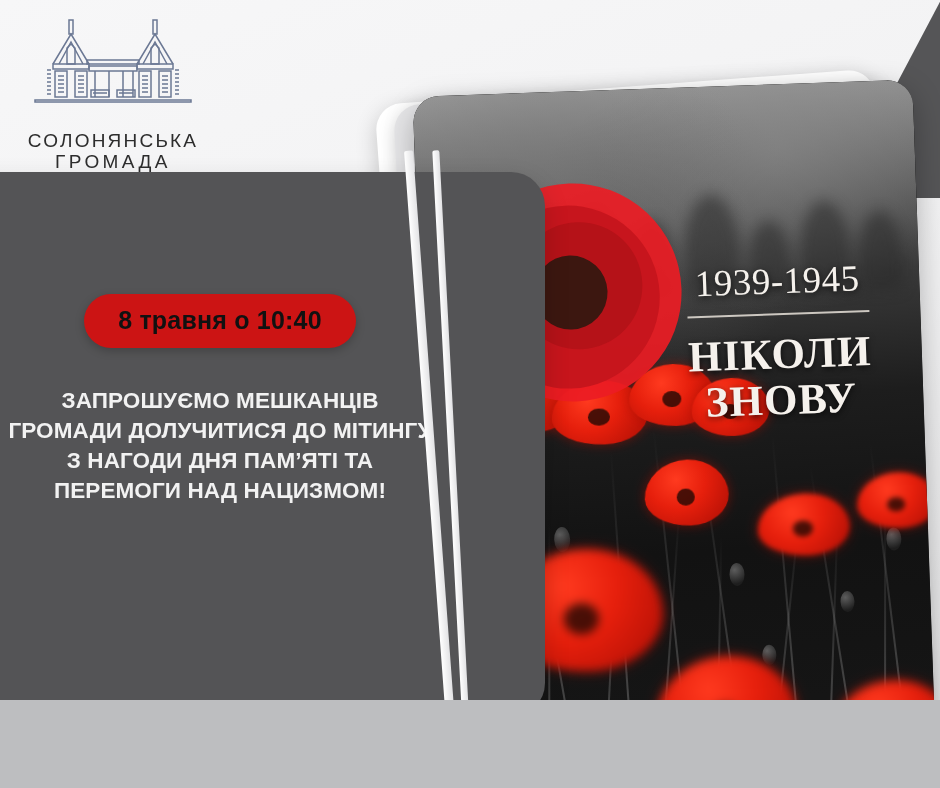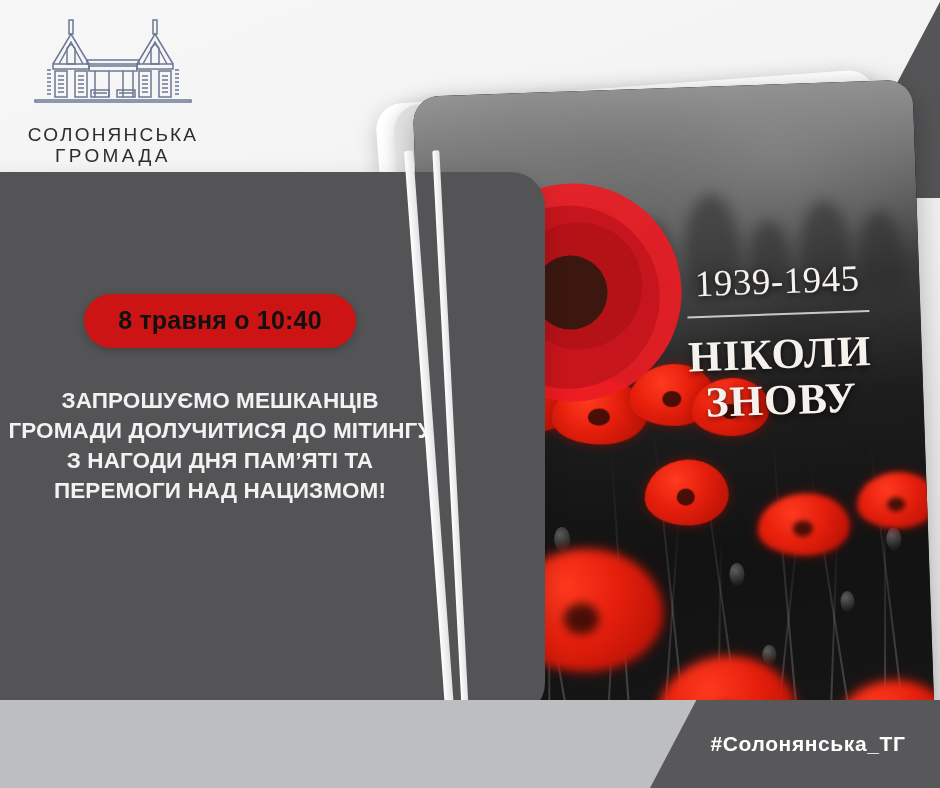--- a/index.html
+++ b/index.html
@@ -69,21 +69,21 @@
   .logo-block {
     position: absolute;
     left: 18px;
     top: 18px;
     width: 190px;
     z-index: 8;
     text-align: center;
   }
   .logo-mark { display: block; margin: 0 auto; }
   .logo-words {
-    margin-top: 14px;
+    margin-top: 20px;
     color: #2d2d2d;
     line-height: 1.12;
   }
   .logo-line {
     display: block;
     font-size: 19px;
     letter-spacing: 2.2px;
     font-weight: 400;
     font-family: "Liberation Sans", sans-serif;
   }
@@ -475,17 +475,14 @@
         <rect x="6" y="82" width="156" height="2"></rect>
       </g>
     </svg>
     <div class="logo-words">
       <span class="logo-line l1">СОЛОНЯНСЬКА</span>
       <span class="logo-line l2">ГРОМАДА</span>
     </div>
   </div>
 
   <div class="bottom-band"></div>
-  <div class="bottom-dark">
-    <span class="hashtag">#Солонянська_ТГ</span>
-  </div>
 
 </div>
 
 </body></html>

